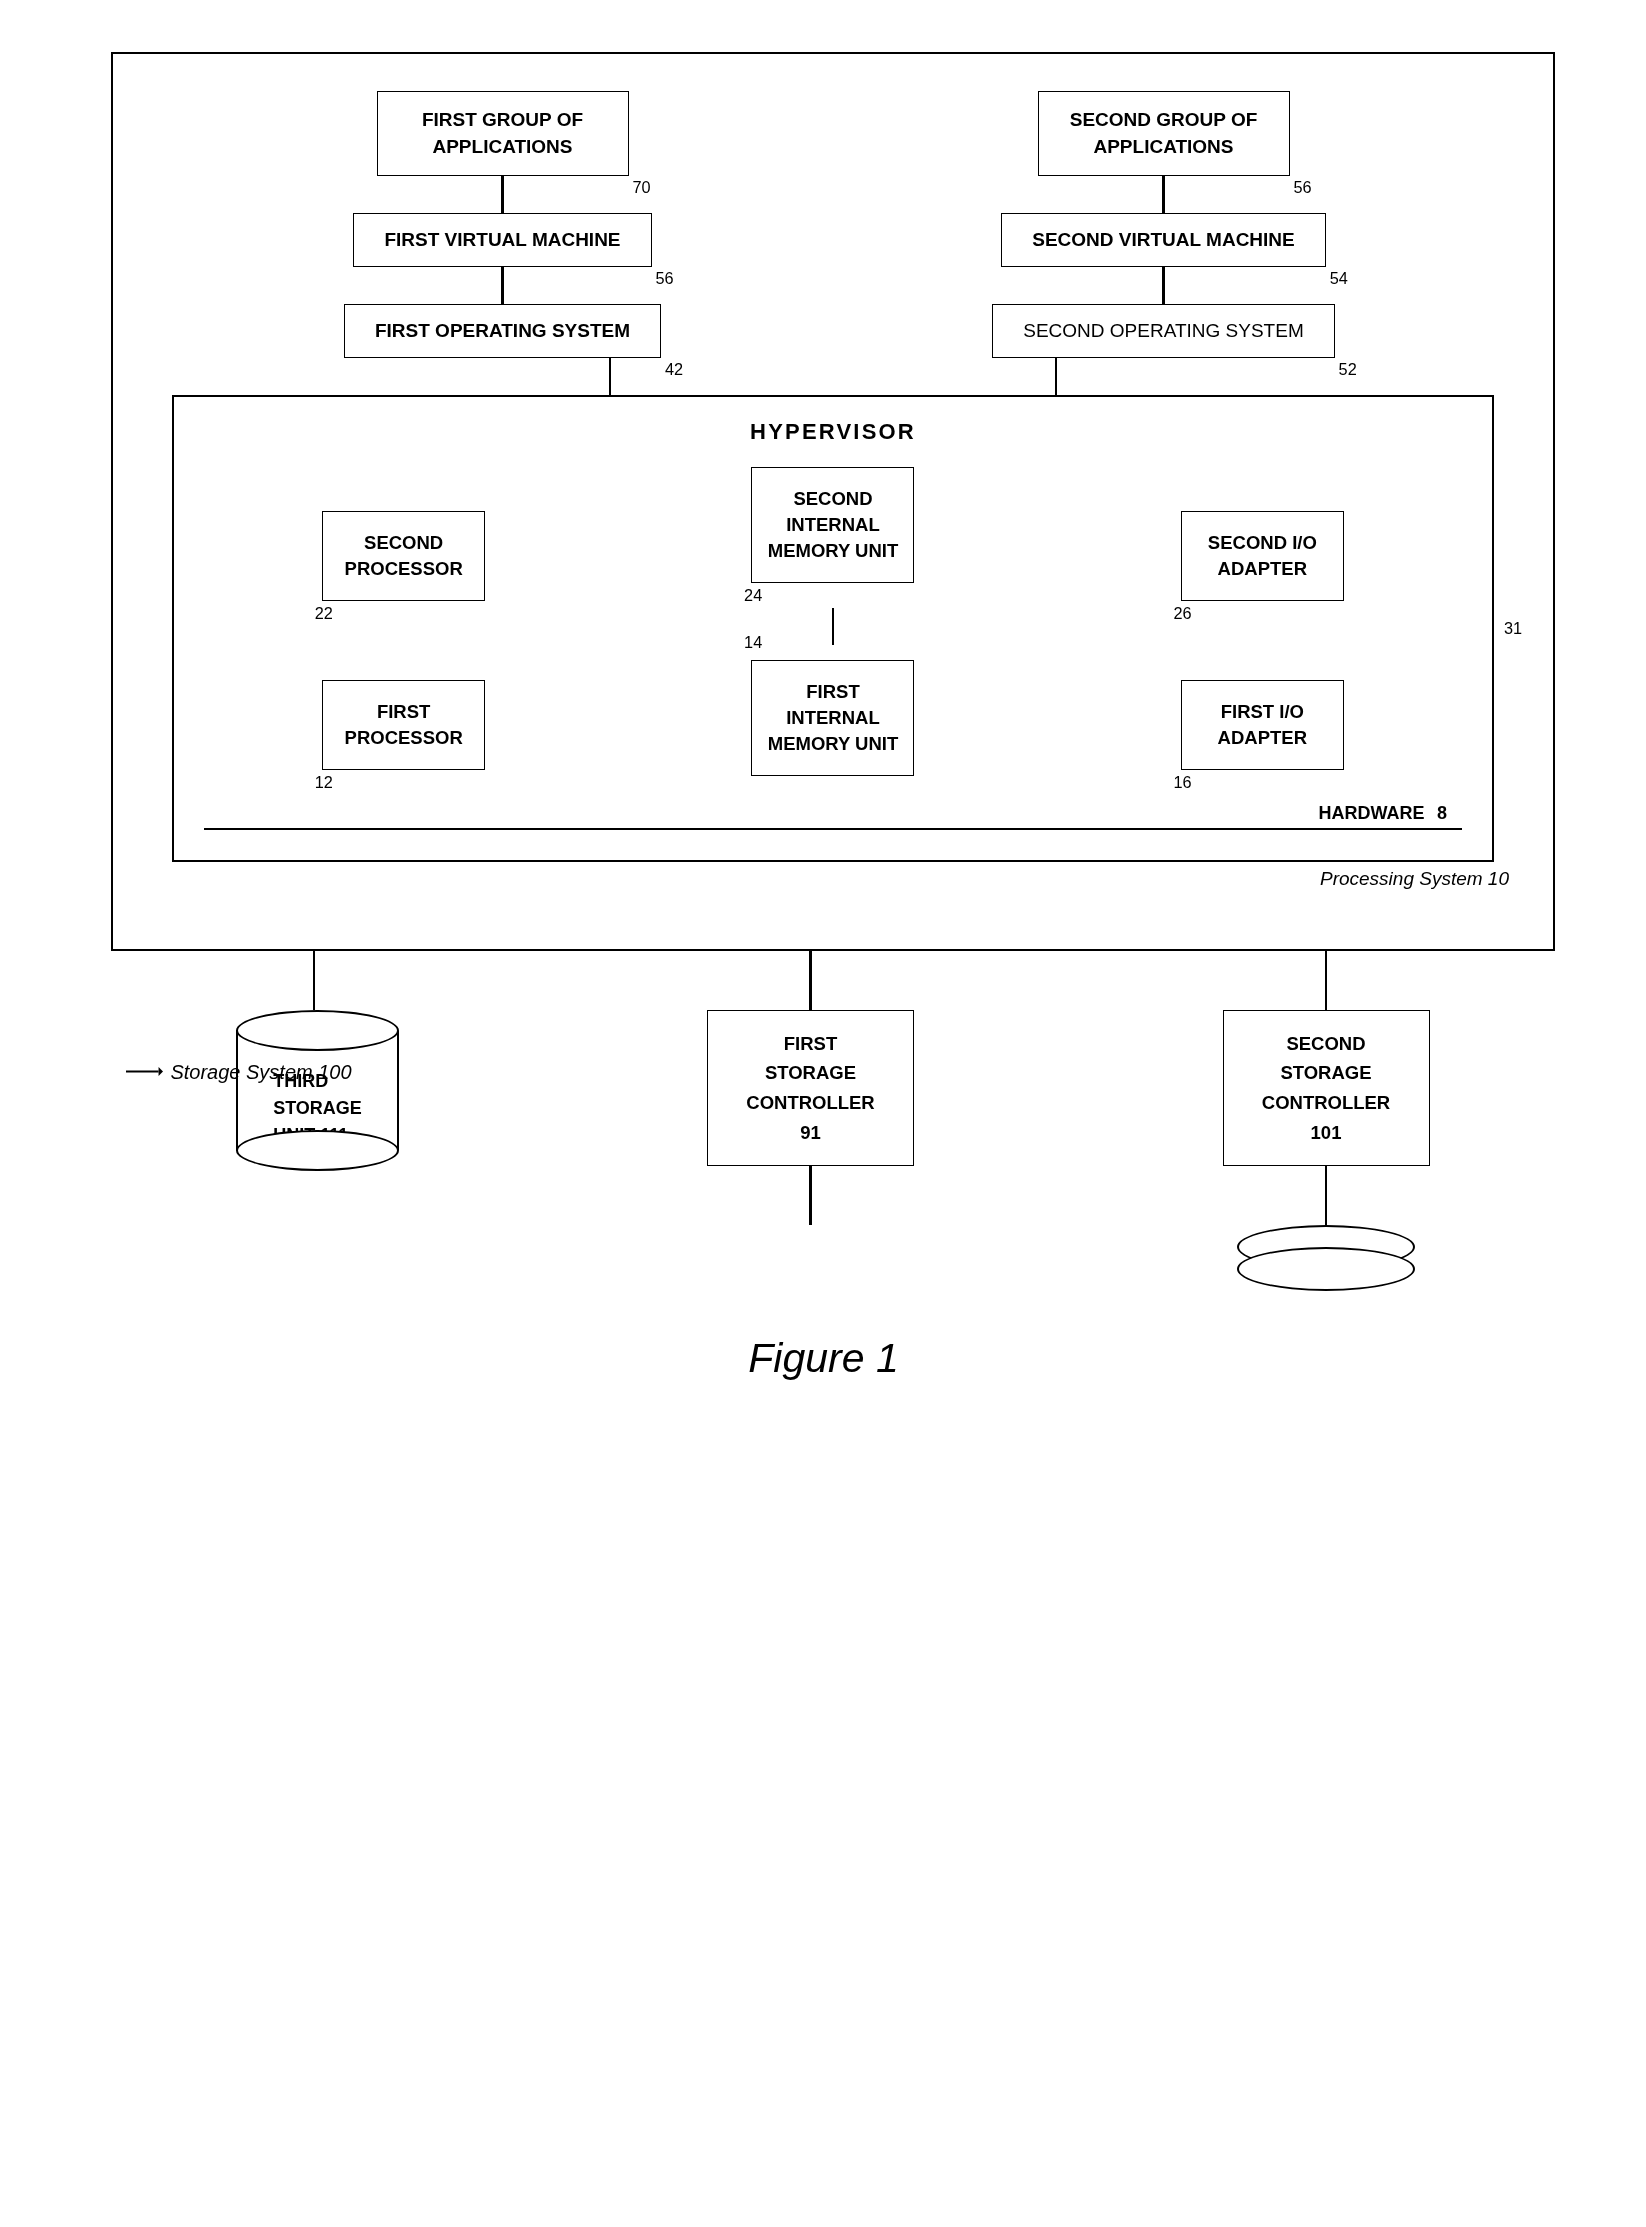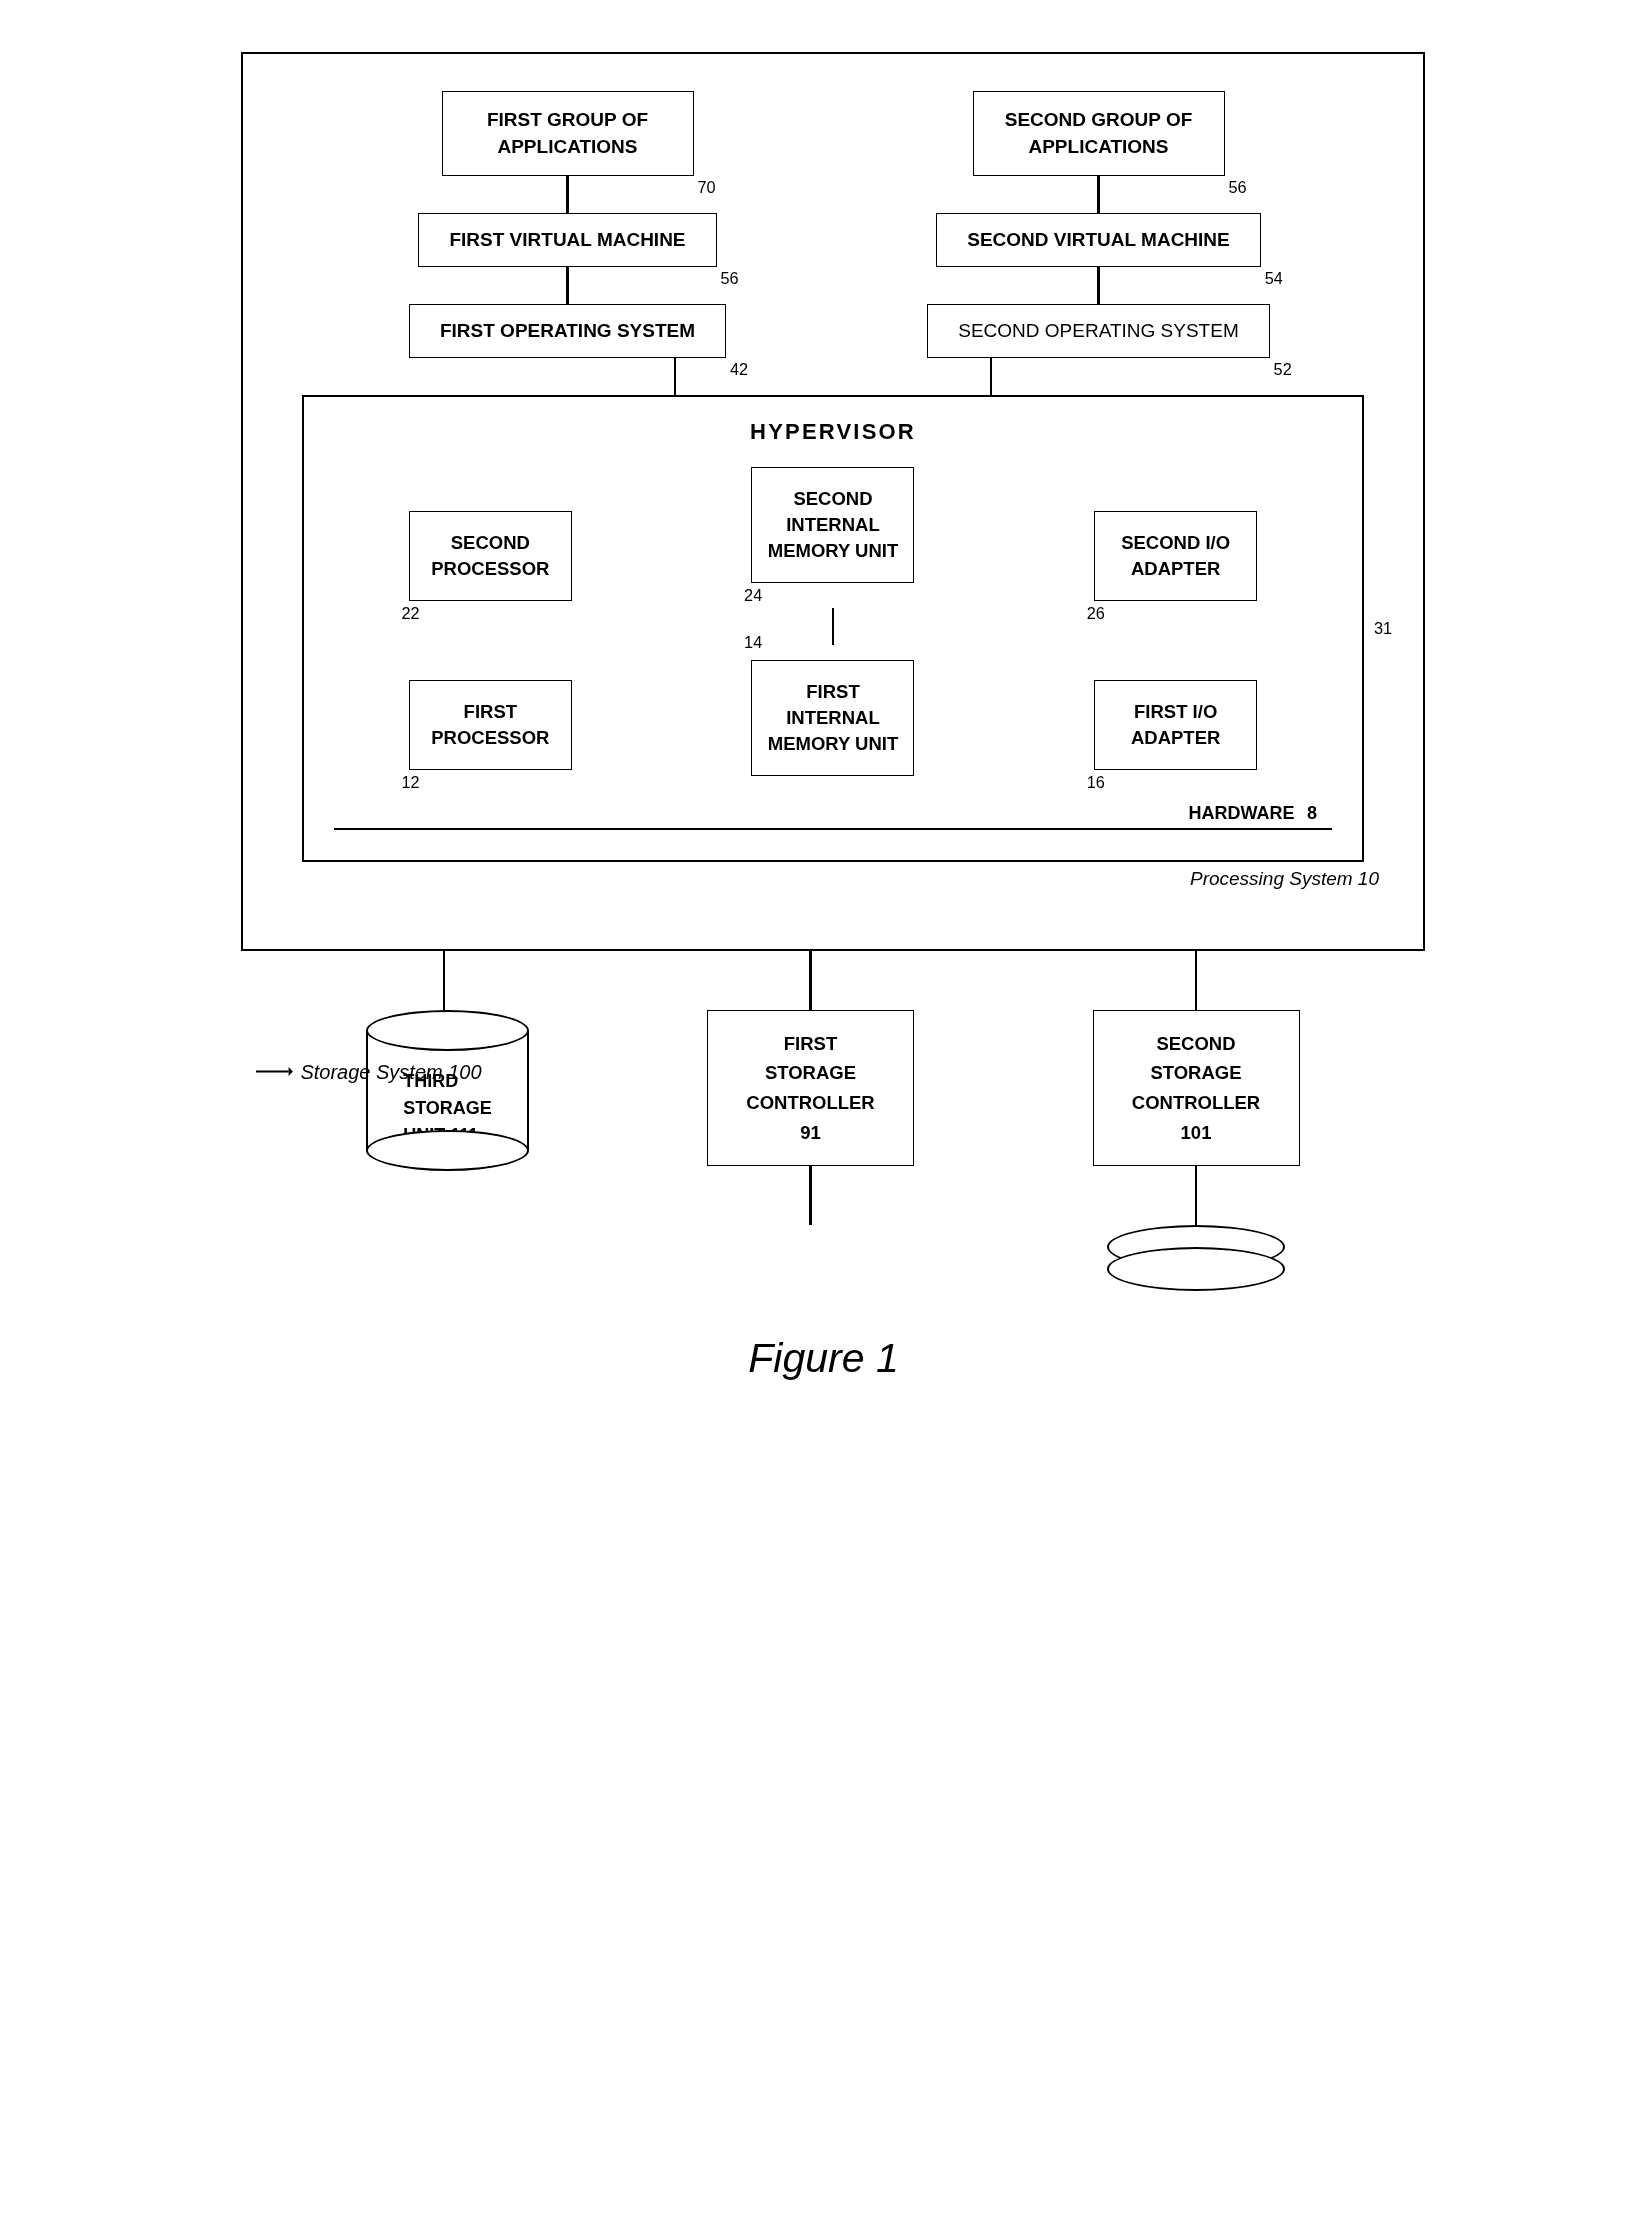--- a/index.html
+++ b/index.html
@@ -22,21 +22,21 @@
       flex-direction: column;
       align-items: center;
     }
 
   </style>
 </head>
 <body>
 
 <div class="page">
 
-  <div style="position:relative; width:1184px; margin-top:22px;margin-left:19px;">
+  <div style="position:relative; width:1444px; margin-top:22px;margin-left:19px;">
     <div style="border:2.2px solid #000; padding: 37px 59px 59px 59px; position:relative;">
 
       <div style="display:flex; justify-content:space-around; margin-bottom:0;">
 
         <div style="display:flex; flex-direction:column; align-items:center; width:430px;">
 
           <div style="position:relative; margin-bottom:0;">
             <div style="border:1.9px solid #000; padding:15px 30px; text-align:center; font-size:19px; font-weight:bold; min-width:252px; background:#fff; line-height:1.4;">
               <span style="white-space:pre-line;">FIRST GROUP OF
 APPLICATIONS</span>

